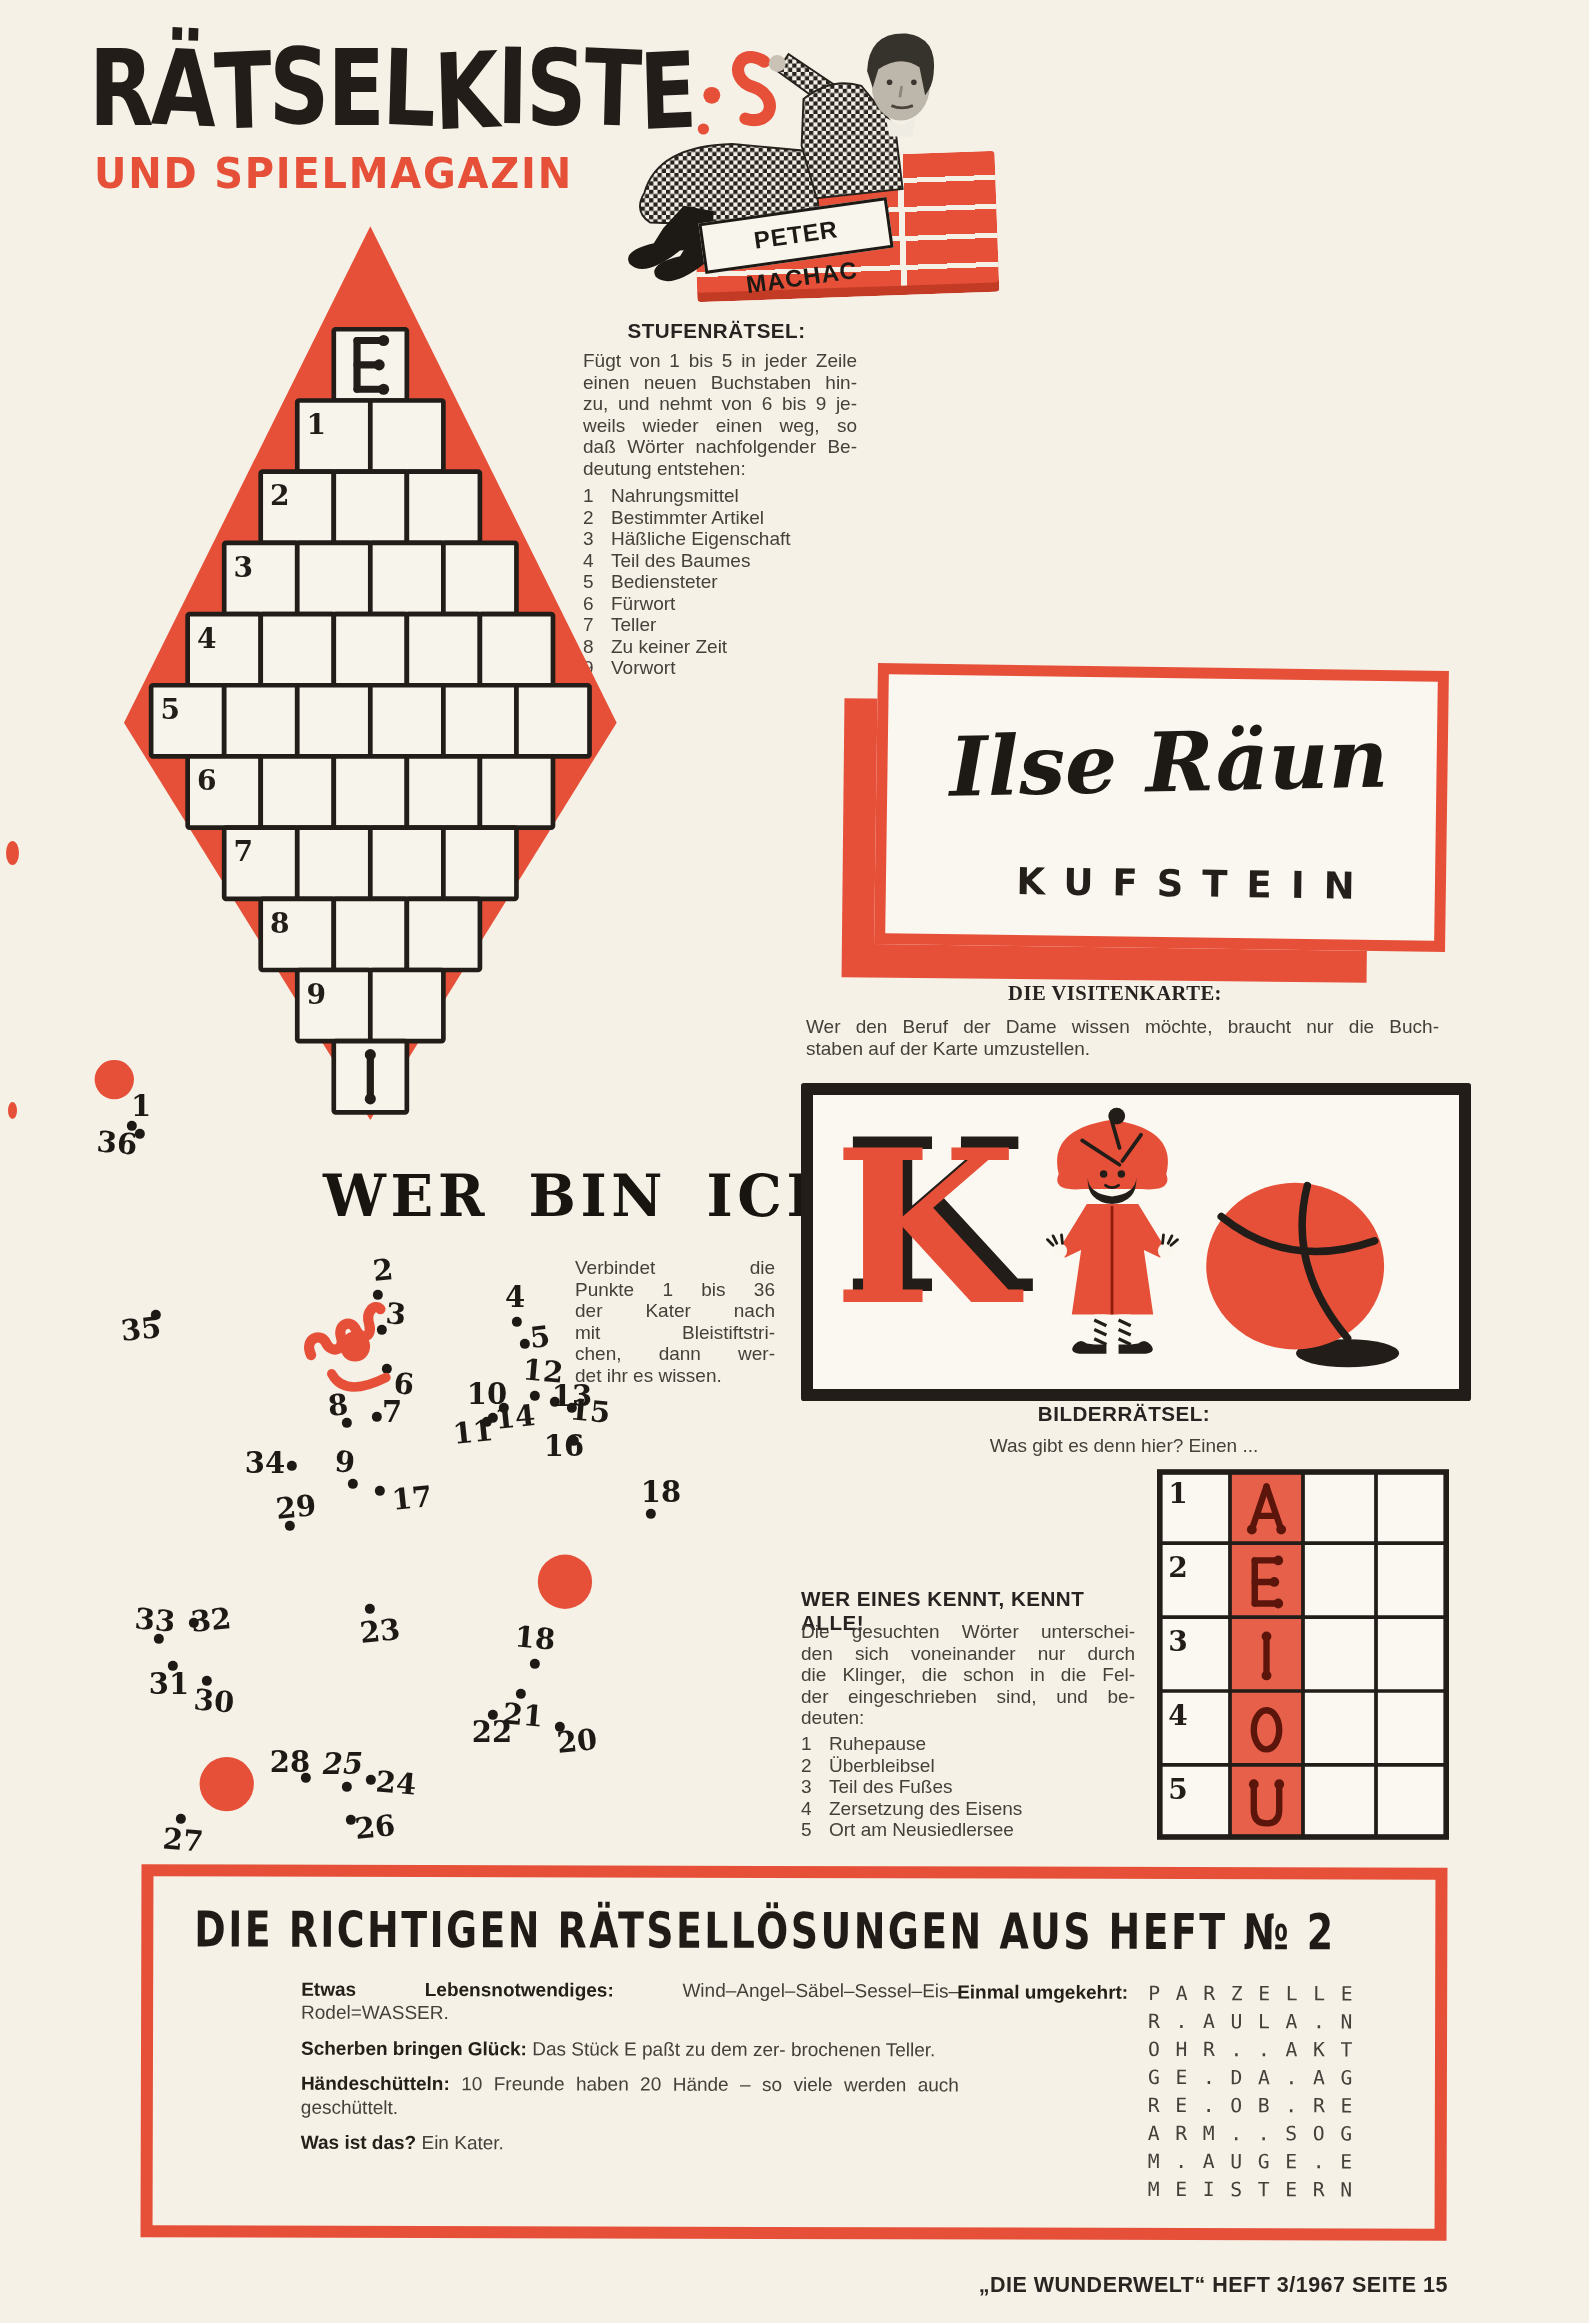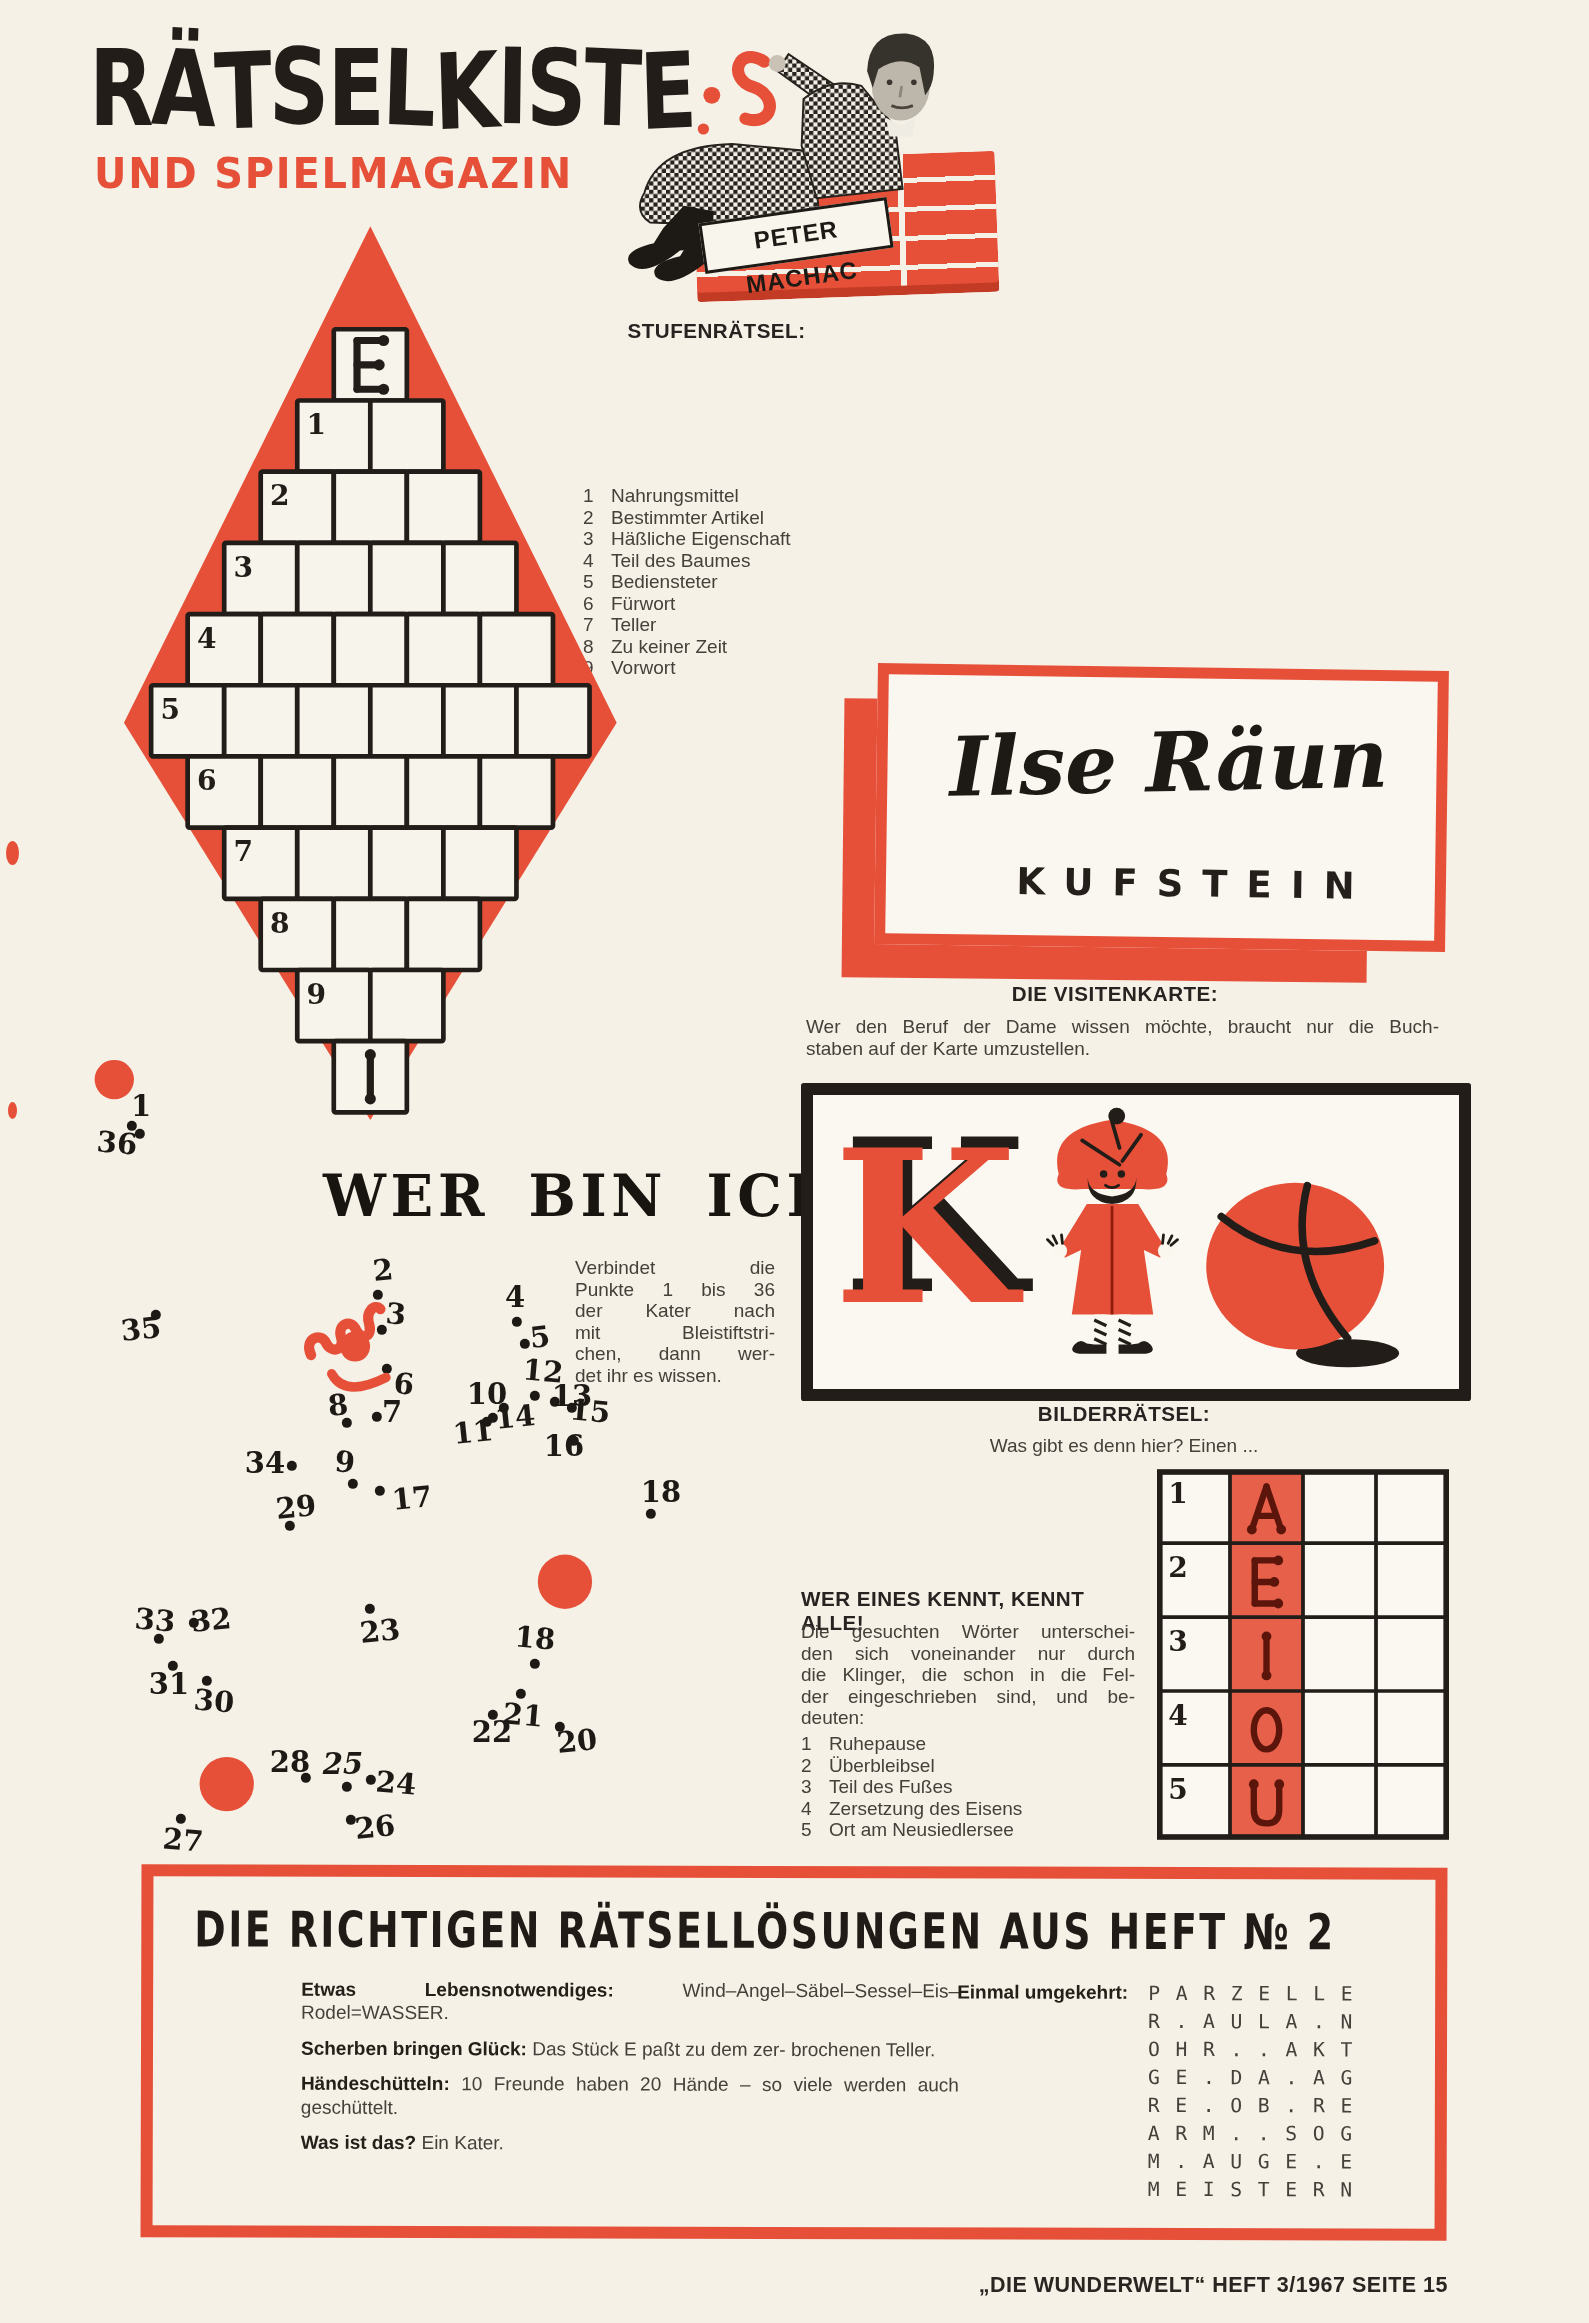--- a/index.html
+++ b/index.html
@@ -120,20 +120,28 @@
     </g>
 
     <g fill="#1d1915">
       <path d="M100,206 L132,212 L130,252 L96,254 Q58,284 42,268 Q34,254 68,246 L78,230 Z"></path>
       <path d="M128,224 L158,228 L156,266 L122,268 Q86,296 70,282 Q62,268 96,260 L106,244 Z"></path>
     </g>
   </svg>
   <div class="crate-label">PETER MACHAC</div>
 
   <div class="sec-head" style="left:576px;top:319px;width:281px;text-align:center;">STUFENRÄTSEL:</div>
+  <div class="pblock" id="stufen-lines" style="left:583px;top:350px;width:274px;">
+      <div class="pline jl">Fügt von 1 bis 5 in jeder Zeile</div>
+      <div class="pline jl">einen neuen Buchstaben hin-</div>
+      <div class="pline jl">zu, und nehmt von 6 bis 9 je-</div>
+      <div class="pline jl">weils wieder einen weg, so</div>
+      <div class="pline jl">daß Wörter nachfolgender Be-</div>
+      <div class="pline">deutung entstehen:</div>
+    </div>
   <div class="pblock" id="stufen-clues" style="left:583px;top:485px;width:274px;">
       <div class="clue-row">
         <span class="clue-num">1</span>
         <span class="clue-txt">Nahrungsmittel</span>
       </div>
       <div class="clue-row">
         <span class="clue-num">2</span>
         <span class="clue-txt">Bestimmter Artikel</span>
       </div>
       <div class="clue-row">
@@ -223,21 +231,21 @@
       <line x1="315" y1="896.3636363636364" x2="315" y2="943.6363636363636" stroke="#221d18" stroke-width="7.6818181818181825" stroke-linecap="round"></line>
       <circle cx="315" cy="896.3636363636364" r="5.909090909090909" fill="#221d18"></circle>
       <circle cx="315" cy="943.6363636363636" r="5.909090909090909" fill="#221d18"></circle>
     </svg>
 
   <div class="card-back"></div>
   <div class="card">
     <div class="card-name">Ilse Räun</div>
     <div class="card-city">KUFSTEIN</div>
   </div>
-  <div class="sec-head" style="left:881px;top:982px;width:468px;text-align:center;">DIE VISITENKARTE:</div>
+  <div class="sec-head" style="left:881px;top:982px;width:468px;text-align:center;font-family:Liberation Serif, serif;">DIE VISITENKARTE:</div>
   <div class="pblock" id="visit-lines" style="left:806px;top:1016px;width:633px;">
       <div class="pline jl">Wer den Beruf der Dame wissen möchte, braucht nur die Buch-</div>
       <div class="pline">staben auf der Karte umzustellen.</div>
     </div>
 
   <div class="wbi-title">WER BIN ICH ?</div>
   <div class="pblock" id="wbi-lines" style="left:575px;top:1257px;width:200px;">
       <div class="pline jl">Verbindet die</div>
       <div class="pline jl">Punkte 1 bis 36</div>
       <div class="pline jl">der Kater nach</div>

